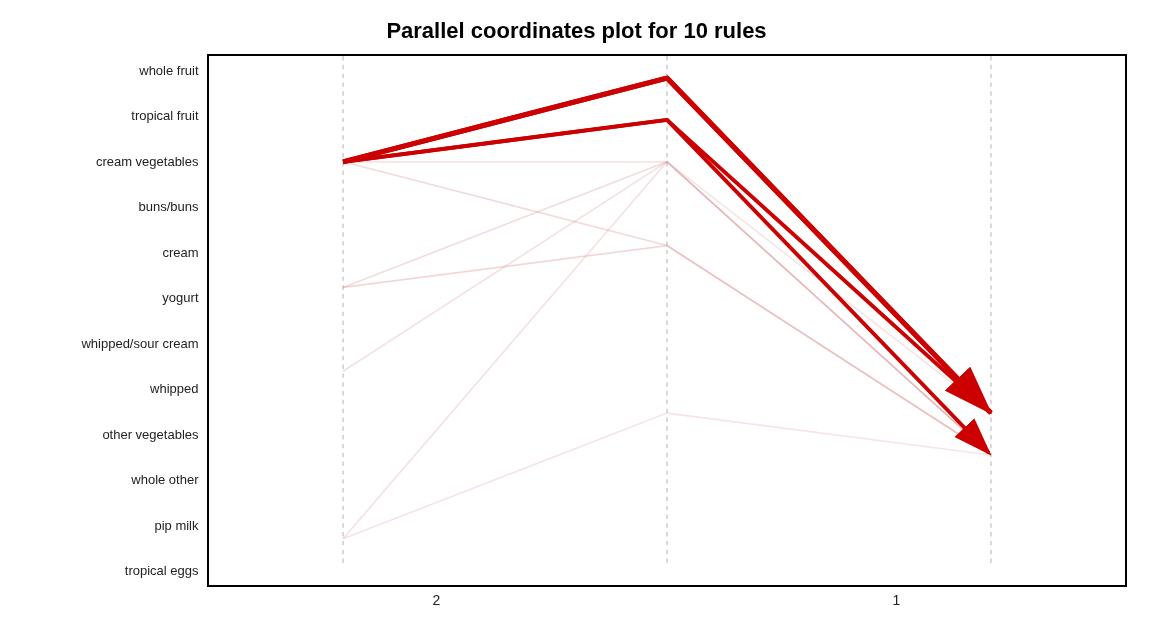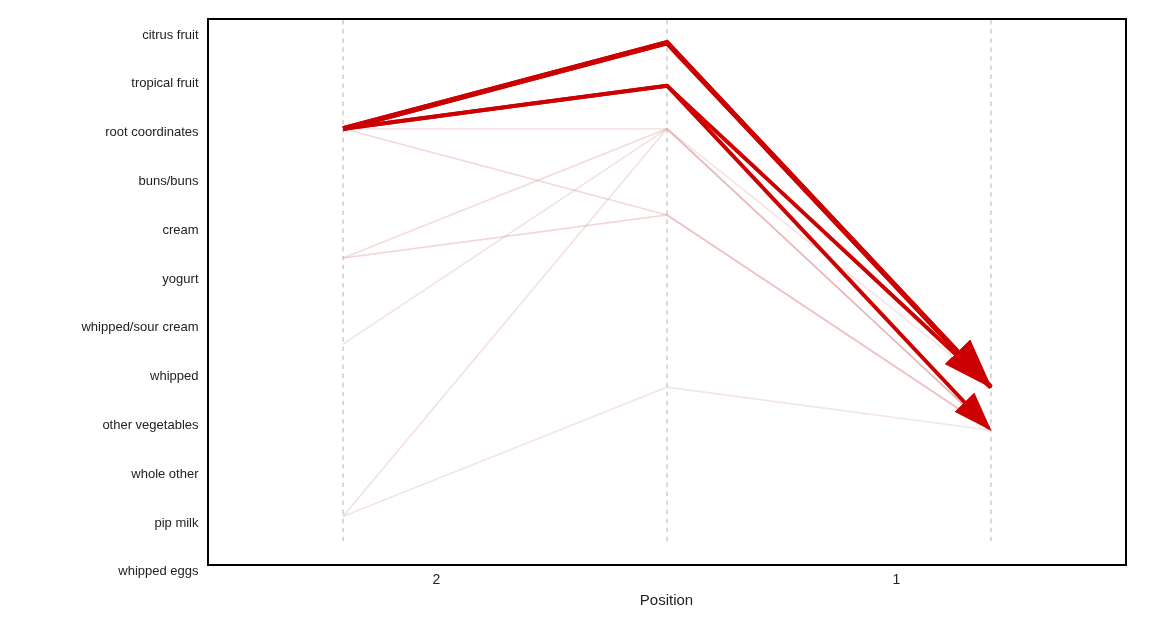--- a/index.html
+++ b/index.html
@@ -79,35 +79,36 @@
       position: absolute;
       top: 0; left: 0;
       width: 100%;
       height: 100%;
     }
   </style>
 </head>
 <body>
 
 <div class="chart-container">
+  <div class="chart-title">Parallel coordinates plot for 10 rules</div>
   <div class="chart-body">
     <div class="y-axis-labels">
 
-    <div class="y-label">citrus fruit</div>
+    <div class="y-label">whole fruit</div>
         <div class="y-label">tropical fruit</div>
-        <div class="y-label">root coordinates</div>
+        <div class="y-label">cream vegetables</div>
         <div class="y-label">buns/buns</div>
         <div class="y-label">cream</div>
         <div class="y-label">yogurt</div>
         <div class="y-label">whipped/sour cream</div>
         <div class="y-label">whipped</div>
         <div class="y-label">other vegetables</div>
         <div class="y-label">whole other</div>
         <div class="y-label">pip milk</div>
-        <div class="y-label">whipped eggs</div>
+        <div class="y-label">tropical eggs</div>
       </div>
     <div class="plot-area-wrapper">
       <div class="plot-area">
         <svg class="plot-svg" viewBox="0 0 820 480" preserveAspectRatio="none">
 
           <line x1="120" y1="0" x2="120" y2="460" stroke="#bbb" stroke-width="1" stroke-dasharray="4,4"></line>
           <line x1="410" y1="0" x2="410" y2="460" stroke="#bbb" stroke-width="1" stroke-dasharray="4,4"></line>
           <line x1="700" y1="0" x2="700" y2="460" stroke="#bbb" stroke-width="1" stroke-dasharray="4,4"></line>
 
           <polyline points="120,438 410,96 700,362" fill="none" stroke="rgba(220,160,160,0.3)" stroke-width="1.5"></polyline>
@@ -139,16 +140,15 @@
 
           <line x1="120" y1="96" x2="410" y2="58" stroke="#cc0000" stroke-width="3.5"></line>
           <line x1="410" y1="58" x2="698" y2="360" stroke="#cc0000" stroke-width="3.5" marker-end="url(#arrowRed)"></line>
         </svg>
       </div>
       <div class="x-axis-labels">
 
       <div style="flex: 1 1 0%; text-align: center;">2</div>
           <div style="flex: 1 1 0%; text-align: center;">1</div>
         </div>
-      <div class="x-axis-title">Position</div>
     </div>
   </div>
 </div>
 
 </body></html>

